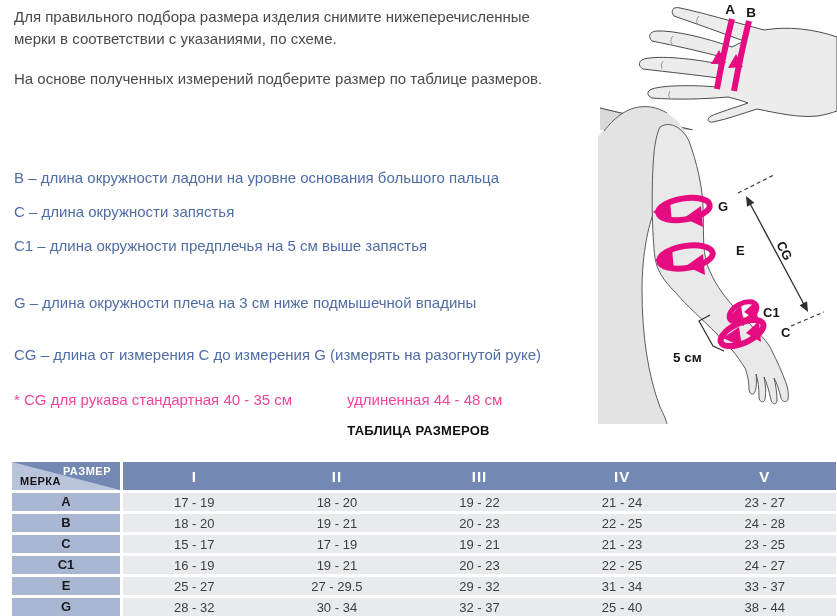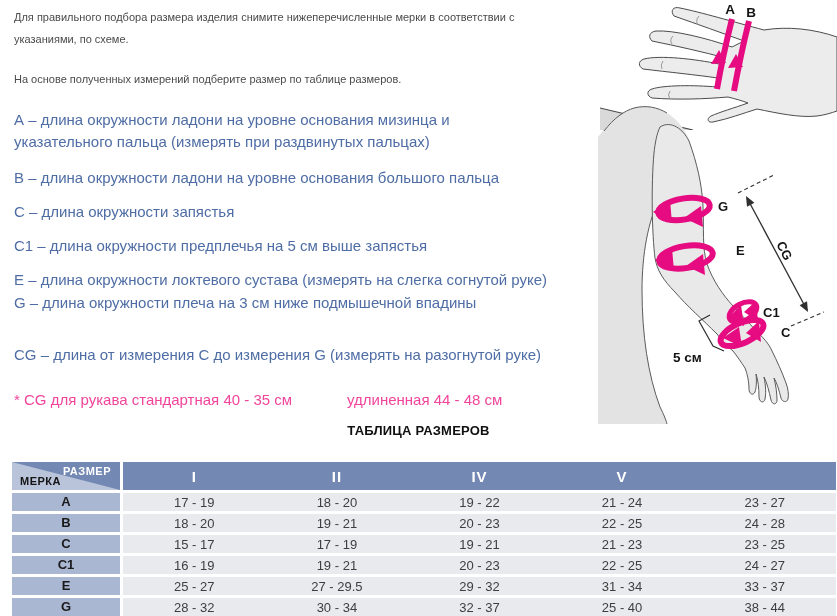--- a/index.html
+++ b/index.html
@@ -1,18 +1,18 @@
 <!DOCTYPE html>
 <html><head>
 <meta charset="utf-8">
 <style>
   html,body{margin:0;padding:0;background:#fff;}
   .canvas{position:relative;width:837px;height:616px;background:#ffffff;overflow:hidden;
           font-family:"Liberation Sans",sans-serif;}
-  .p{position:absolute;left:14px;font-size:11px;line-height:22px;color:#4a4a4a;}
+  .p{position:absolute;left:14px;font-size:15px;line-height:22px;color:#4a4a4a;}
   .m{position:absolute;left:14px;font-size:15px;line-height:22px;color:#4f6da5;}
   .note{position:absolute;left:14px;top:391px;width:620px;font-size:15px;color:#f0459b;white-space:nowrap;}
   .note .right{position:absolute;left:333px;top:0;}
   .tbl-title{position:absolute;left:0;top:423px;width:837px;text-align:center;
              font-size:13px;font-weight:bold;color:#101010;letter-spacing:.2px;}
   .tbl{position:absolute;left:12px;top:462px;width:824px;}
   .t-head{display:flex;height:28px;}
   .corner{position:relative;flex:0 0 108px;background:#b9c3da;}
   .corner .tri{position:absolute;inset:0;background:#7389b3;
                clip-path:polygon(0 0,100% 0,100% 100%);}
@@ -33,45 +33,44 @@
   svg text{font-family:"Liberation Sans",sans-serif;font-weight:bold;fill:#141414;}
 </style>
 </head>
 <body>
 
 <div class="canvas">
 
   <div class="p" style="top:6px;width:535px">Для правильного подбора размера изделия снимите нижеперечисленные мерки в соответствии с указаниями, по схеме.</div>
   <div class="p" style="top:68px;width:600px">На основе полученных измерений подберите размер по таблице размеров.</div>
 
-  <div class="m" style="top:109px;width:500px">А – длина окружности ладони на уровне основания мизинца и указательного пальца (измерять при раздвинутых пальцах)</div>
   <div class="m" style="top:167px;width:620px">В – длина окружности ладони на уровне основания большого пальца</div>
   <div class="m" style="top:201px;width:620px">С – длина окружности запястья</div>
   <div class="m" style="top:235px;width:620px">С1 – длина окружности предплечья на 5 см выше запястья</div>
-  <div class="m" style="top:269px;width:620px">Е – длина окружности локтевого сустава (измерять на слегка согнутой руке)</div>
   <div class="m" style="top:292px;width:620px">G – длина окружности плеча на 3 см ниже подмышечной впадины</div>
   <div class="m" style="top:344px;width:620px">CG – длина от измерения С до измерения G (измерять на разогнутой руке)</div>
 
   <div class="note">
     <span>* CG для рукава  стандартная 40 - 35 см</span>
     <span class="right">удлиненная 44 - 48 см</span>
   </div>
 
   <div class="tbl-title">ТАБЛИЦА РАЗМЕРОВ</div>
 
   <div class="tbl">
     <div class="t-head">
       <div class="corner">
         <div class="tri"></div>
         <span class="razmer">РАЗМЕР</span>
         <span class="merka">МЕРКА</span>
       </div>
       <div class="cols">
         <span>I</span>
         <span>II</span>
+        <span>III</span>
         <span>IV</span>
         <span>V</span>
       </div>
     </div>
 
     <div class="t-row">
       <div class="r-label">А</div>
       <div class="r-vals">
         <span>17 - 19</span>
         <span>18 - 20</span>

